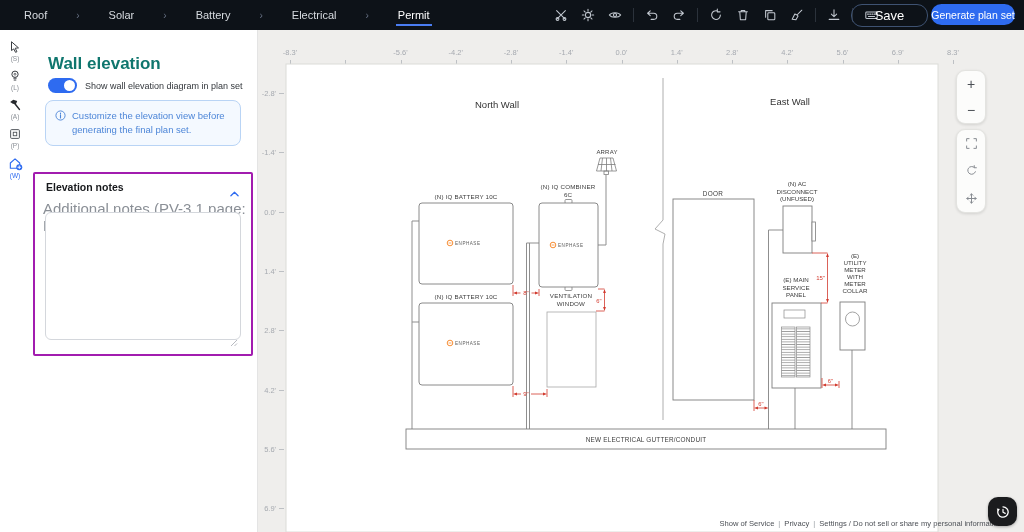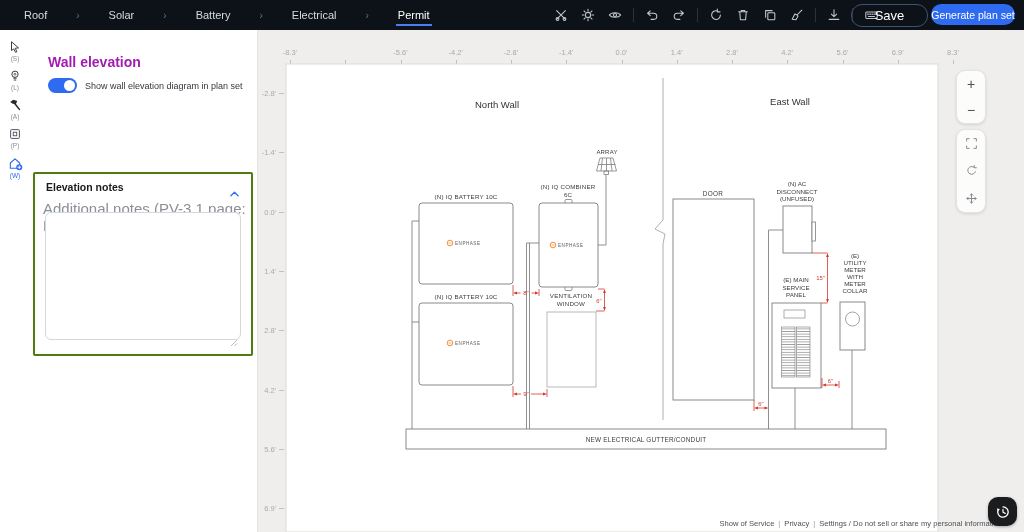--- a/index.html
+++ b/index.html
@@ -22,31 +22,31 @@
 
   
   .toolstrip{position:absolute;left:0;top:30px;width:30px;bottom:0;background:#fff;border-right:1px solid #f1f1f1;display:flex;flex-direction:column;align-items:center;padding-top:10px;gap:7px;z-index:20;}
   .tool{display:flex;flex-direction:column;align-items:center;cursor:pointer;}
   .tool svg{display:block;}
   .tool .sc{font-size:6.5px;color:#8a8f96;margin-top:1px;}
   .tool.active .sc{color:#2e6bf0;}
 
   
   .panel{position:absolute;left:30px;top:30px;width:227px;bottom:0;background:#fff;border-right:1px solid #e4e4e4;z-index:20;}
-  .panel-title{position:absolute;left:18px;top:24px;font-size:14px;font-weight:bold;color:#a21caf;}
+  .panel-title{position:absolute;left:18px;top:24px;font-size:17px;font-weight:bold;color:#0f766e;}
   .toggle-row{position:absolute;left:18px;top:48px;display:flex;align-items:center;gap:8px;}
   .toggle{width:29px;height:15px;border-radius:8px;background:#2e6bf0;position:relative;cursor:pointer;flex:0 0 auto;}
   .toggle .knob{position:absolute;right:2px;top:2px;width:11px;height:11px;border-radius:50%;background:#fff;}
   .toggle-label{font-size:9px;color:#33373c;}
   .infobox{position:absolute;left:15px;top:70px;width:196px;border:1px solid #b9d4f5;background:#f4f9ff;border-radius:8px;padding:8px 10px 8px 26px;font-size:9.5px;line-height:1.45;color:#4d86d8;box-sizing:border-box;}
   .infobox .ic{position:absolute;left:9px;top:9px;}
   .searchbox{position:absolute;left:15px;top:115px;width:197px;height:22px;border:1px solid #c8cdd4;border-radius:6px;box-sizing:border-box;background:#fff;}
   .searchbox input{position:absolute;left:9px;top:1px;width:160px;height:18px;border:none;outline:none;font-size:10.5px;color:#17191c;font-family:"Liberation Sans",sans-serif;background:transparent;}
   .searchbox .clear{position:absolute;right:7px;top:3px;font-size:11px;color:#5b6068;cursor:pointer;}
-  .green-sec{position:absolute;left:3px;top:142px;width:220px;height:184px;border:2px solid #4d7c0f;border-radius:2px;box-sizing:border-box;background:#fff;}
+  .green-sec{position:absolute;left:3px;top:142px;width:220px;height:184px;border:2px solid #a21caf;border-radius:2px;box-sizing:border-box;background:#fff;}
   .notes-head{position:absolute;left:11px;top:7px;font-size:10.5px;font-weight:bold;color:#17191c;}
   .notes-chevron{position:absolute;right:12px;top:9px;cursor:pointer;}
   .notes-label{position:absolute;left:8px;top:26px;font-size:15px;color:#8a8f96;}
   .notes-label .ic2{display:inline-block;vertical-align:-1px;margin-left:2px;}
   .notes-ta{position:absolute;left:10px;top:38px;width:196px;height:128px;border:1px solid #d4d7dc;border-radius:6px;box-sizing:border-box;resize:none;outline:none;background:#fff;font-family:"Liberation Sans",sans-serif;}
   .ta-grip{position:absolute;right:13px;top:159px;pointer-events:none;}
 
   
   .canvas{position:absolute;left:257px;top:30px;width:767px;height:502px;background:#efeeec;z-index:1;}
   #ruler-top{position:absolute;left:0;top:11px;right:0;height:24px;}
@@ -197,20 +197,28 @@
     </div>
   </div>
 
   <div class="panel">
     <div class="panel-title">Wall elevation</div>
     <div class="toggle-row">
       <div class="toggle">
           <div class="knob"></div>
         </div>
       <span class="toggle-label">Show wall elevation diagram in plan set</span>
+    </div>
+    <div class="infobox">
+      <span class="ic"><svg width="11" height="11" viewBox="0 0 12 12">
+            <circle cx="6" cy="6" r="5" fill="none" stroke="#4d86d8" stroke-width="1"></circle>
+            <path d="M6,5.4 V8.6 M6,3.4 V4.2" stroke="#4d86d8" stroke-width="1.2" stroke-linecap="round"></path>
+          </svg></span>
+      <span>Customize the elevation view before</span><br>
+      <span>generating the final plan set.</span>
     </div>
     <div class="green-sec">
       <div class="notes-head">Elevation notes</div>
       <span class="notes-chevron"><svg width="9" height="6" viewBox="0 0 10 6">
             <path d="M1,5 L5,1 L9,5" fill="none" stroke="#2e6bf0" stroke-width="1.4" stroke-linecap="round" stroke-linejoin="round"></path>
           </svg></span>
       <div class="notes-label"><span>Additional notes (PV-3.1 page: Elevation view)</span><span class="ic2"><svg width="8" height="8" viewBox="0 0 12 12">
               <circle cx="6" cy="6" r="5" fill="none" stroke="#a9adb3" stroke-width="1.2"></circle>
               <path d="M6,5.4 V8.6 M6,3.2 V4" stroke="#a9adb3" stroke-width="1.2"></path>
             </svg></span></div>

